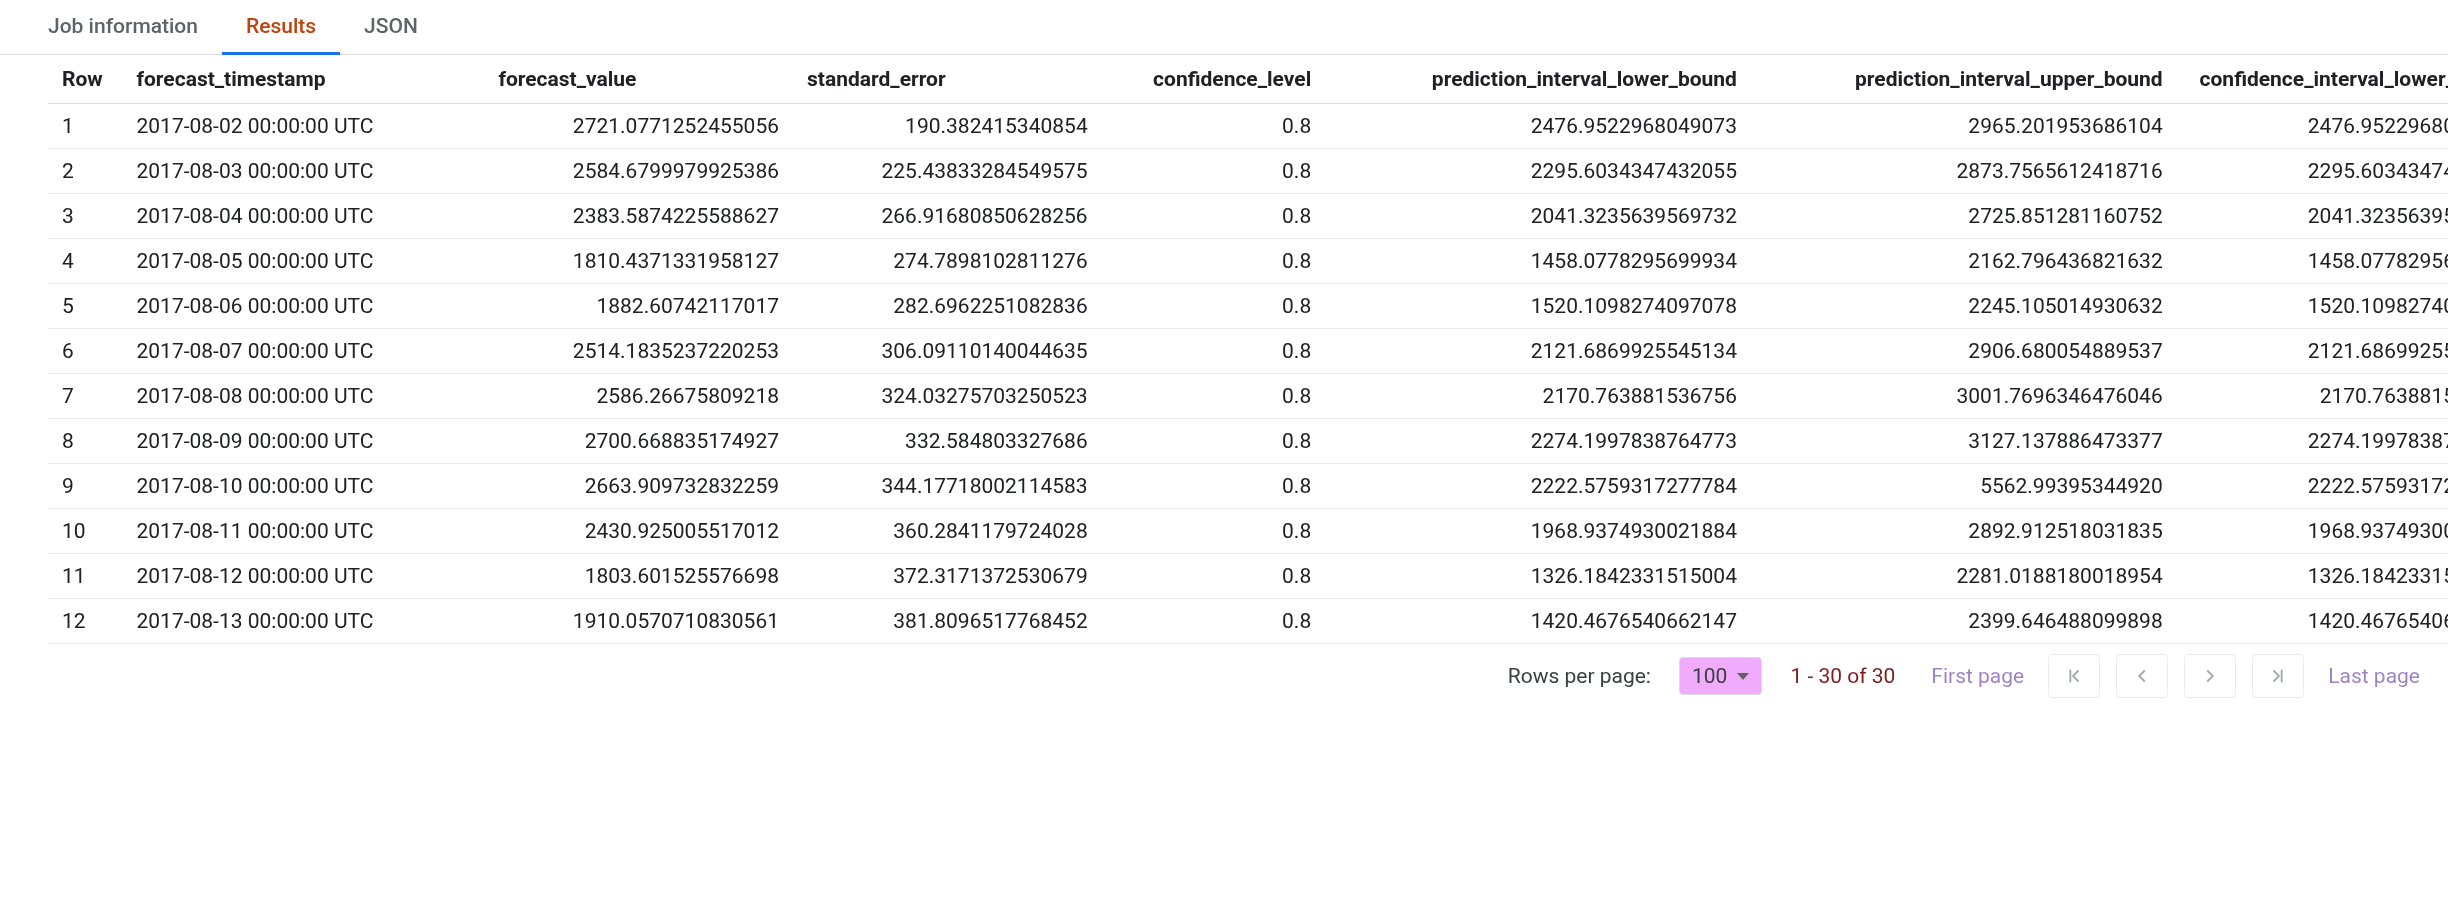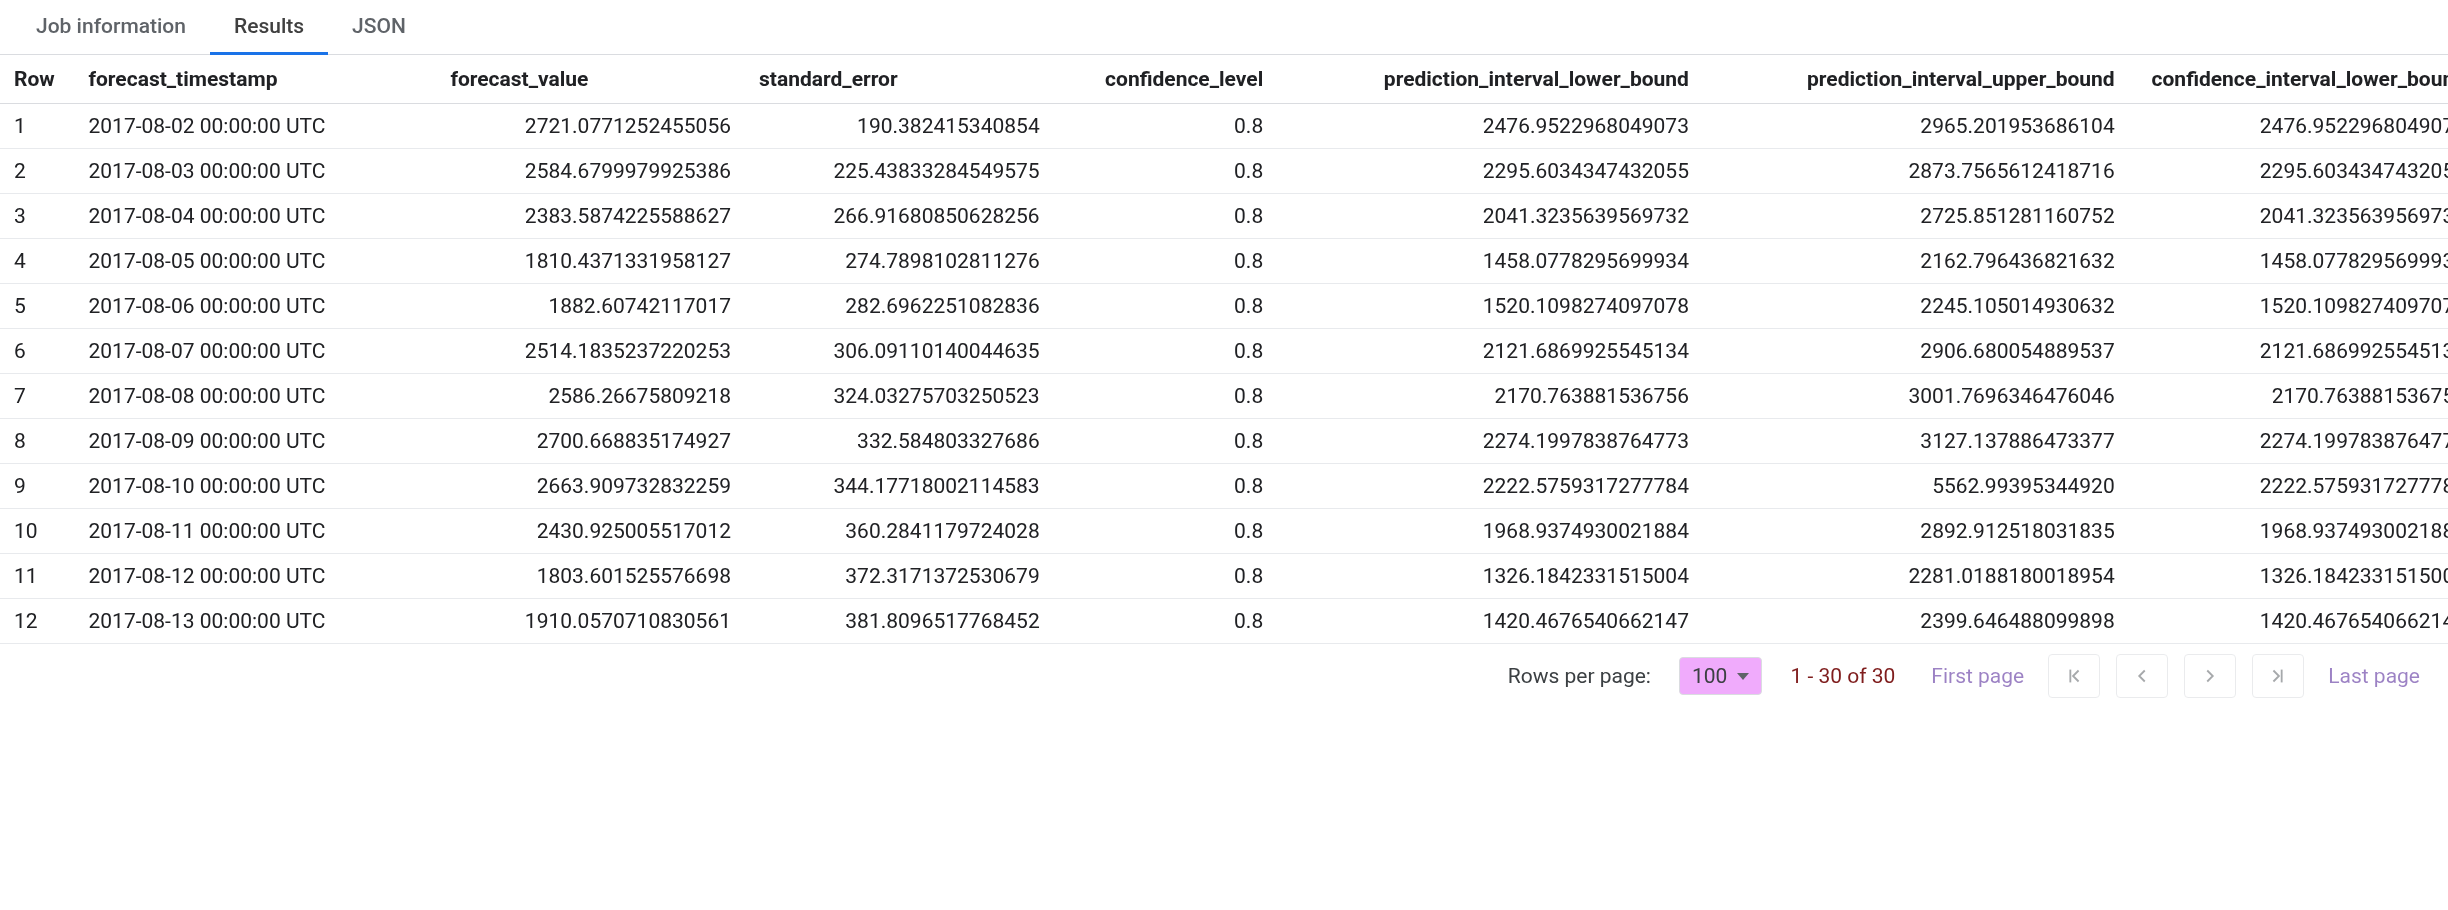--- a/index.html
+++ b/index.html
@@ -8,38 +8,39 @@
     padding: 0;
     font-family: Roboto, "Helvetica Neue", Arial, sans-serif;
     font-size: 20px;
     color: #202124;
     background: #fff;
     width: 2448px;
   }
   .tabs {
     display: flex;
     border-bottom: 1px solid #dadce0;
-    padding: 0 12px;
+    padding: 0 24px;
   }
   .tab {
     padding: 14px 24px 14px 24px;
     font-size: 21px;
     color: #5f6368;
     font-weight: 500;
     cursor: pointer;
     border-bottom: 3px solid transparent;
     margin-bottom: -1px;
   }
   .tab.active {
-    color: #404040;
+    color: #c2410c;
     border-bottom-color: #1a73e8;
   }
   .table-wrap {
     width: 100%;
     overflow-x: hidden;
+    padding-left: 48px;
   }
   table {
     border-collapse: collapse;
     width: 100%;
     table-layout: fixed;
     min-width: 2480px;
   }
   thead th {
     text-align: left;
     font-weight: 700;

